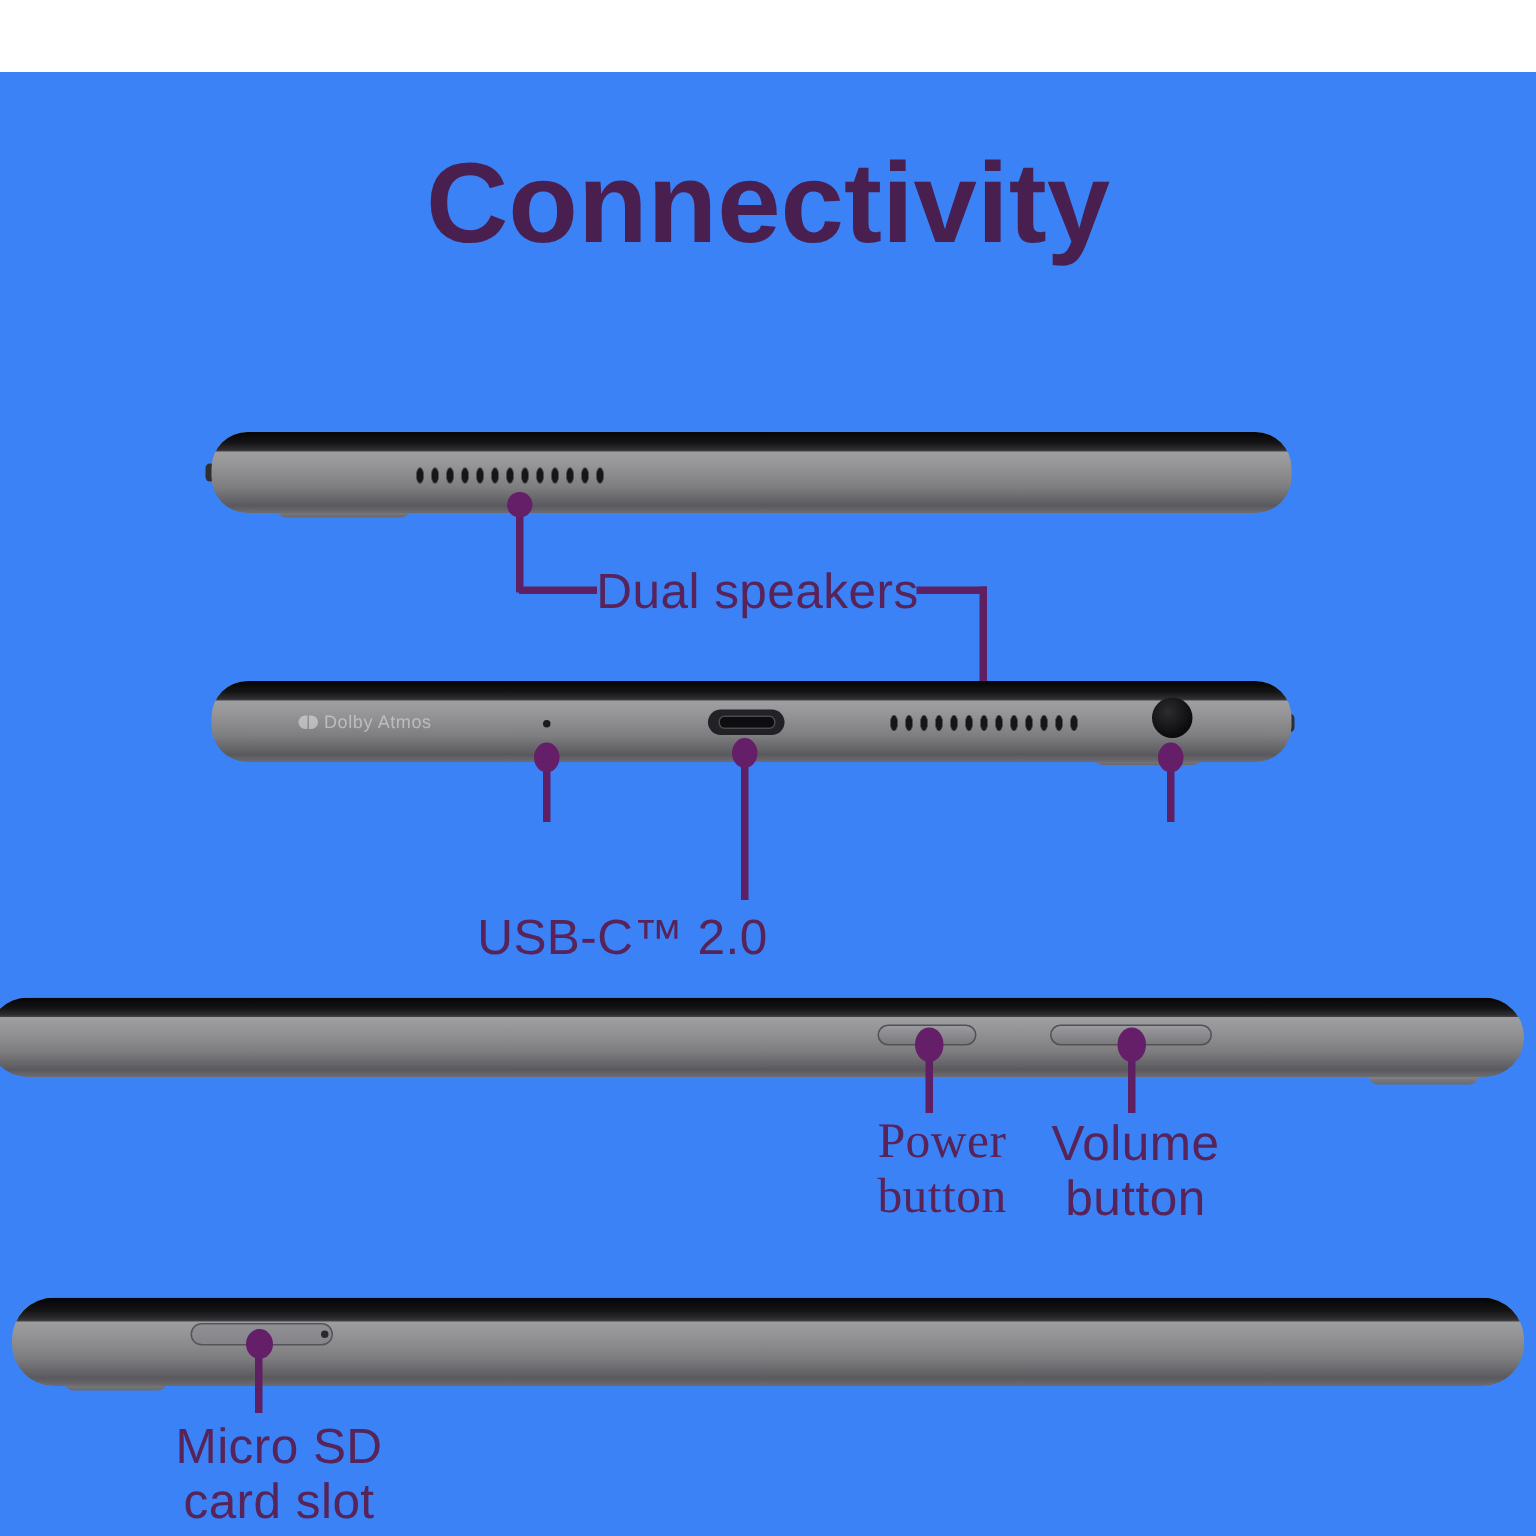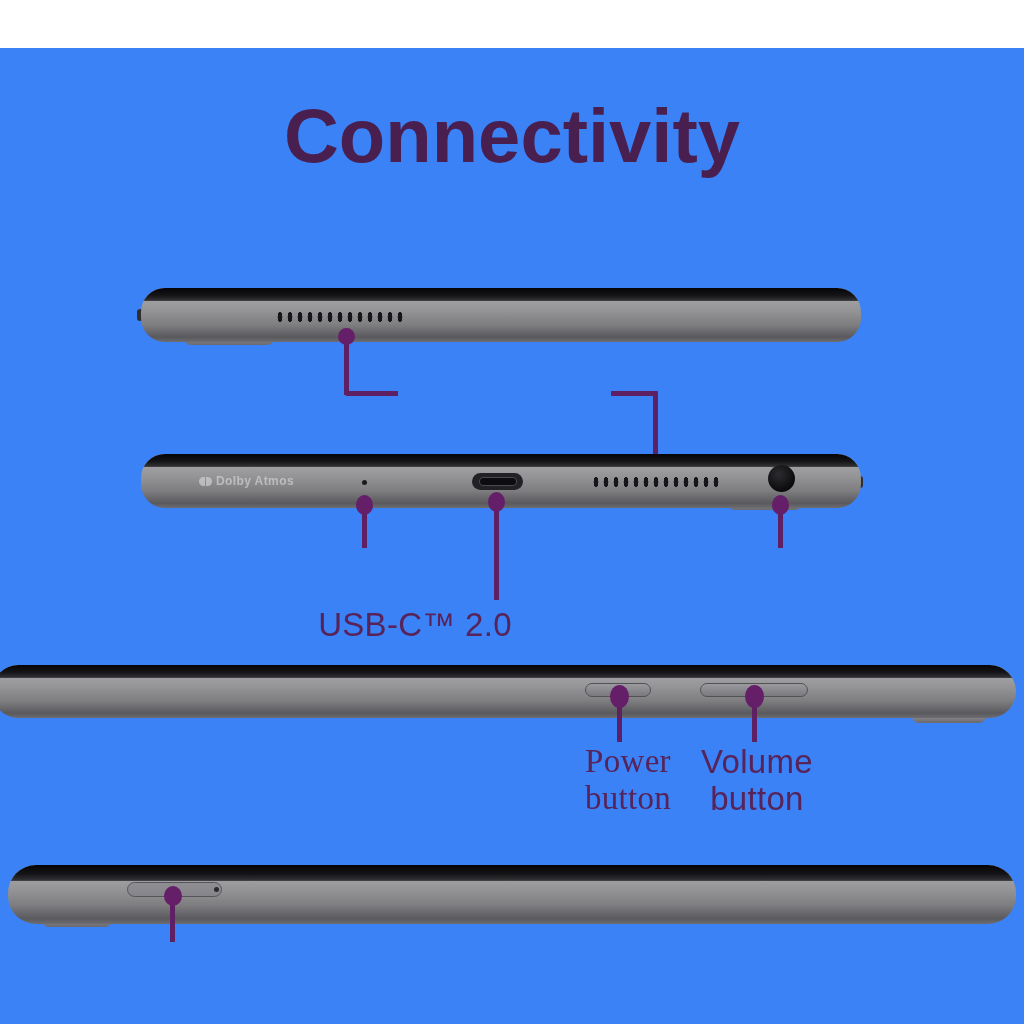--- a/index.html
+++ b/index.html
@@ -74,27 +74,28 @@
   <div class="tab" style="left:184px;top:288px;width:90px;height:9px;"></div>
   <div class="nub" style="left:137px;top:261px;width:6px;height:12px;"></div>
   <div class="tablet t-small" style="left:141px;top:240px;width:720px;height:54px;">
     <div class="band" style="height:13px;"></div>
     <div class="grille" style="left:134px;top:21px;width:130px;height:16px;"></div>
   </div>
 
   <div class="cline" style="left:344px;top:287px;width:5px;height:60px;"></div>
   <div class="cline" style="left:346px;top:343px;width:52px;height:5px;"></div>
   <div class="dot" style="left:338px;top:280px;width:17px;height:17px;"></div>
+  <div class="callout-label center-v" style="left:505px;top:346px;">Dual speakers</div>
   <div class="cline" style="left:611px;top:343px;width:47px;height:5px;"></div>
   <div class="cline" style="left:653px;top:343px;width:5px;height:74px;"></div>
   <div class="dot" style="left:647px;top:409px;width:17px;height:17px;"></div>
 
   <div class="tab" style="left:728px;top:454px;width:74px;height:8px;"></div>
   <div class="nub" style="left:857px;top:428px;width:6px;height:12px;"></div>
-  <div class="tablet t-small" style="left:141px;top:406px;width:720px;height:54px;font-weight:bold;">
+  <div class="tablet t-small" style="left:141px;top:406px;width:720px;height:54px;">
     <div class="band" style="height:13px;"></div>
     <div class="dolby" style="left:58px;top:20px;">
       <span class="dd">
           <i class="l"></i>
           <i class="r"></i>
         </span>
       <span>Dolby Atmos</span>
     </div>
     <div class="michole" style="left:221px;top:26px;"></div>
     <div class="usbport" style="left:331px;top:19px;width:51px;height:17px;">
@@ -136,14 +137,18 @@
 
   <div class="tab" style="left:42px;top:869px;width:70px;height:10px;"></div>
   <div class="tablet t-long" style="left:8px;top:817px;width:1008px;height:59px;">
     <div class="band" style="height:16px;"></div>
     <div class="sdslot" style="left:119px;top:17px;width:95px;"></div>
     <div class="pinhole" style="left:206px;top:22px;"></div>
   </div>
 
   <div class="cline" style="left:170px;top:850px;width:5px;height:44px;"></div>
   <div class="dot" style="left:164px;top:838px;width:18px;height:20px;"></div>
+  <div class="callout-label two-line" style="left:186px;top:897px;">
+    <div>Micro SD</div>
+    <div>card slot</div>
+  </div>
 
 </div>
 
 </body></html>

